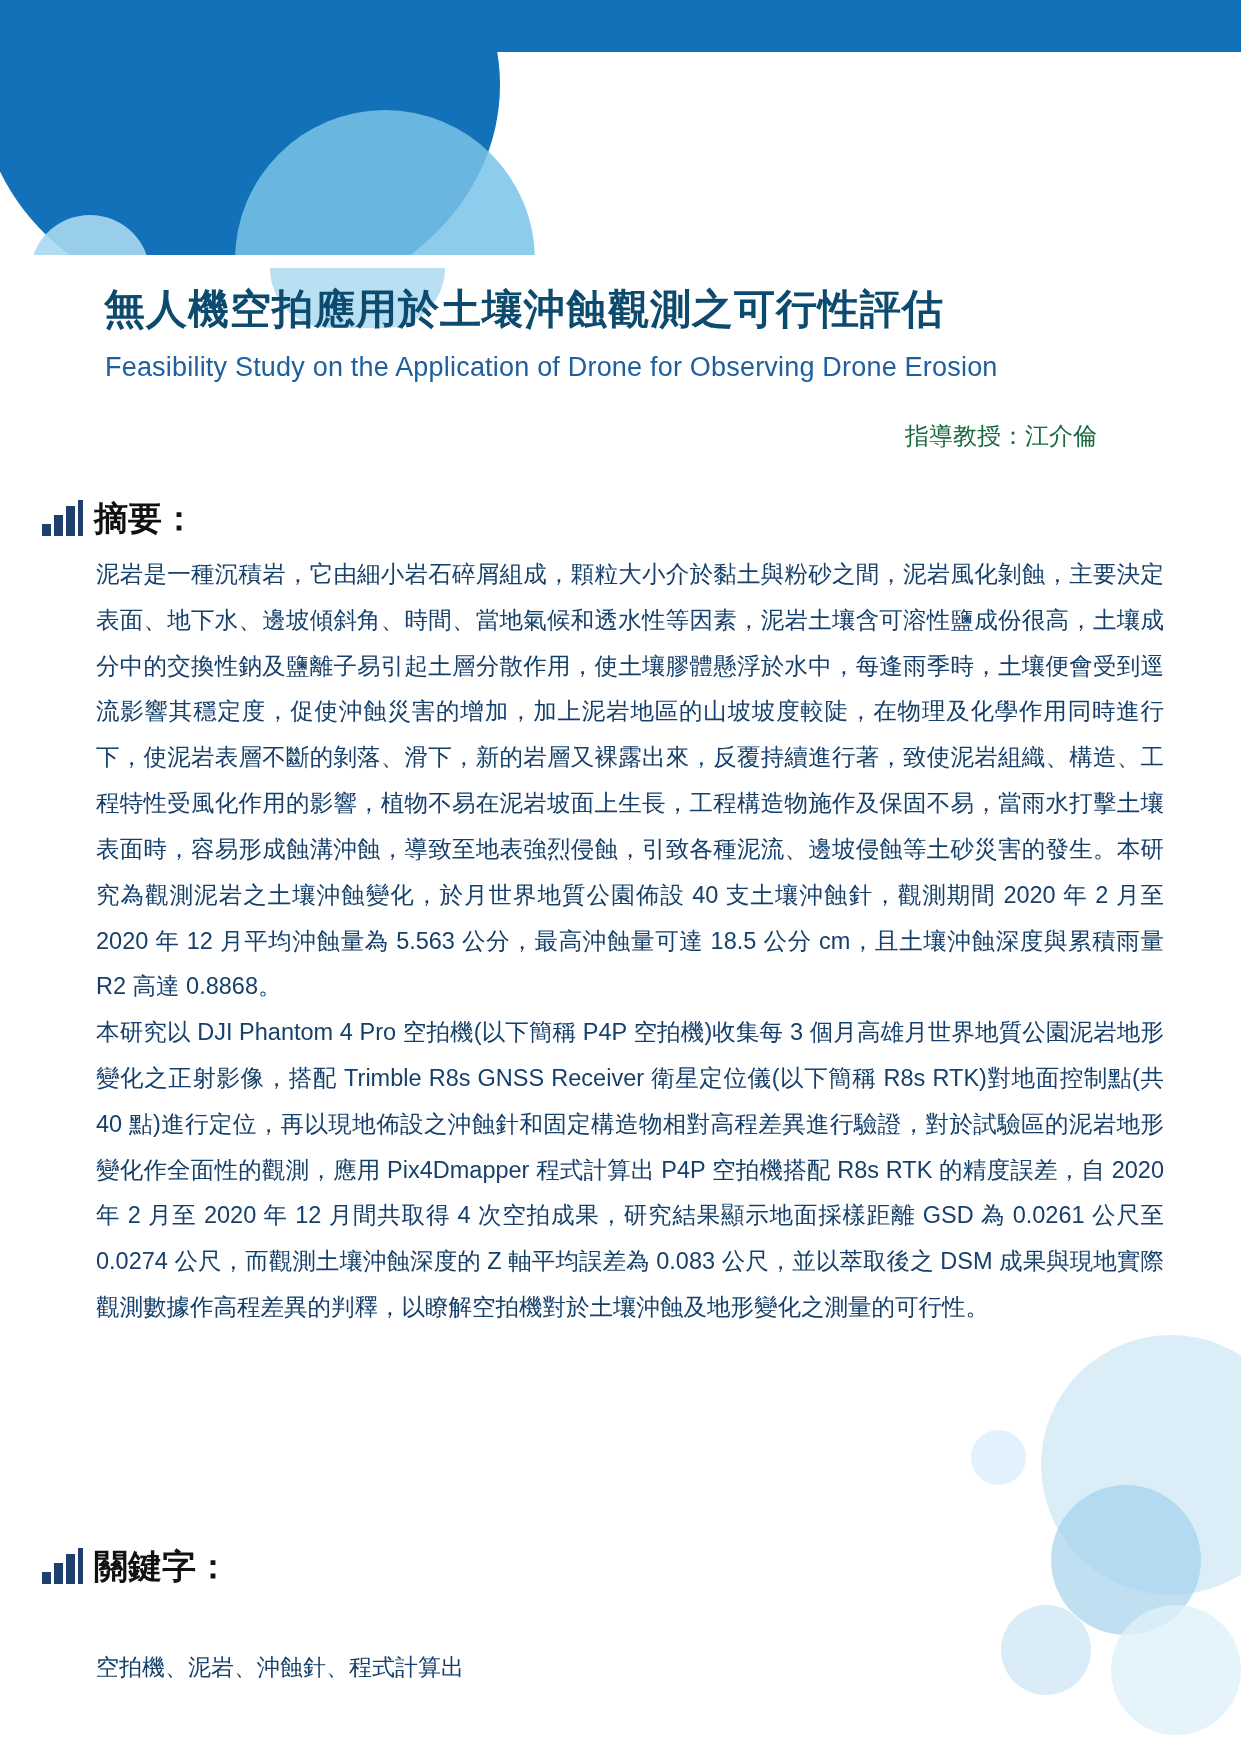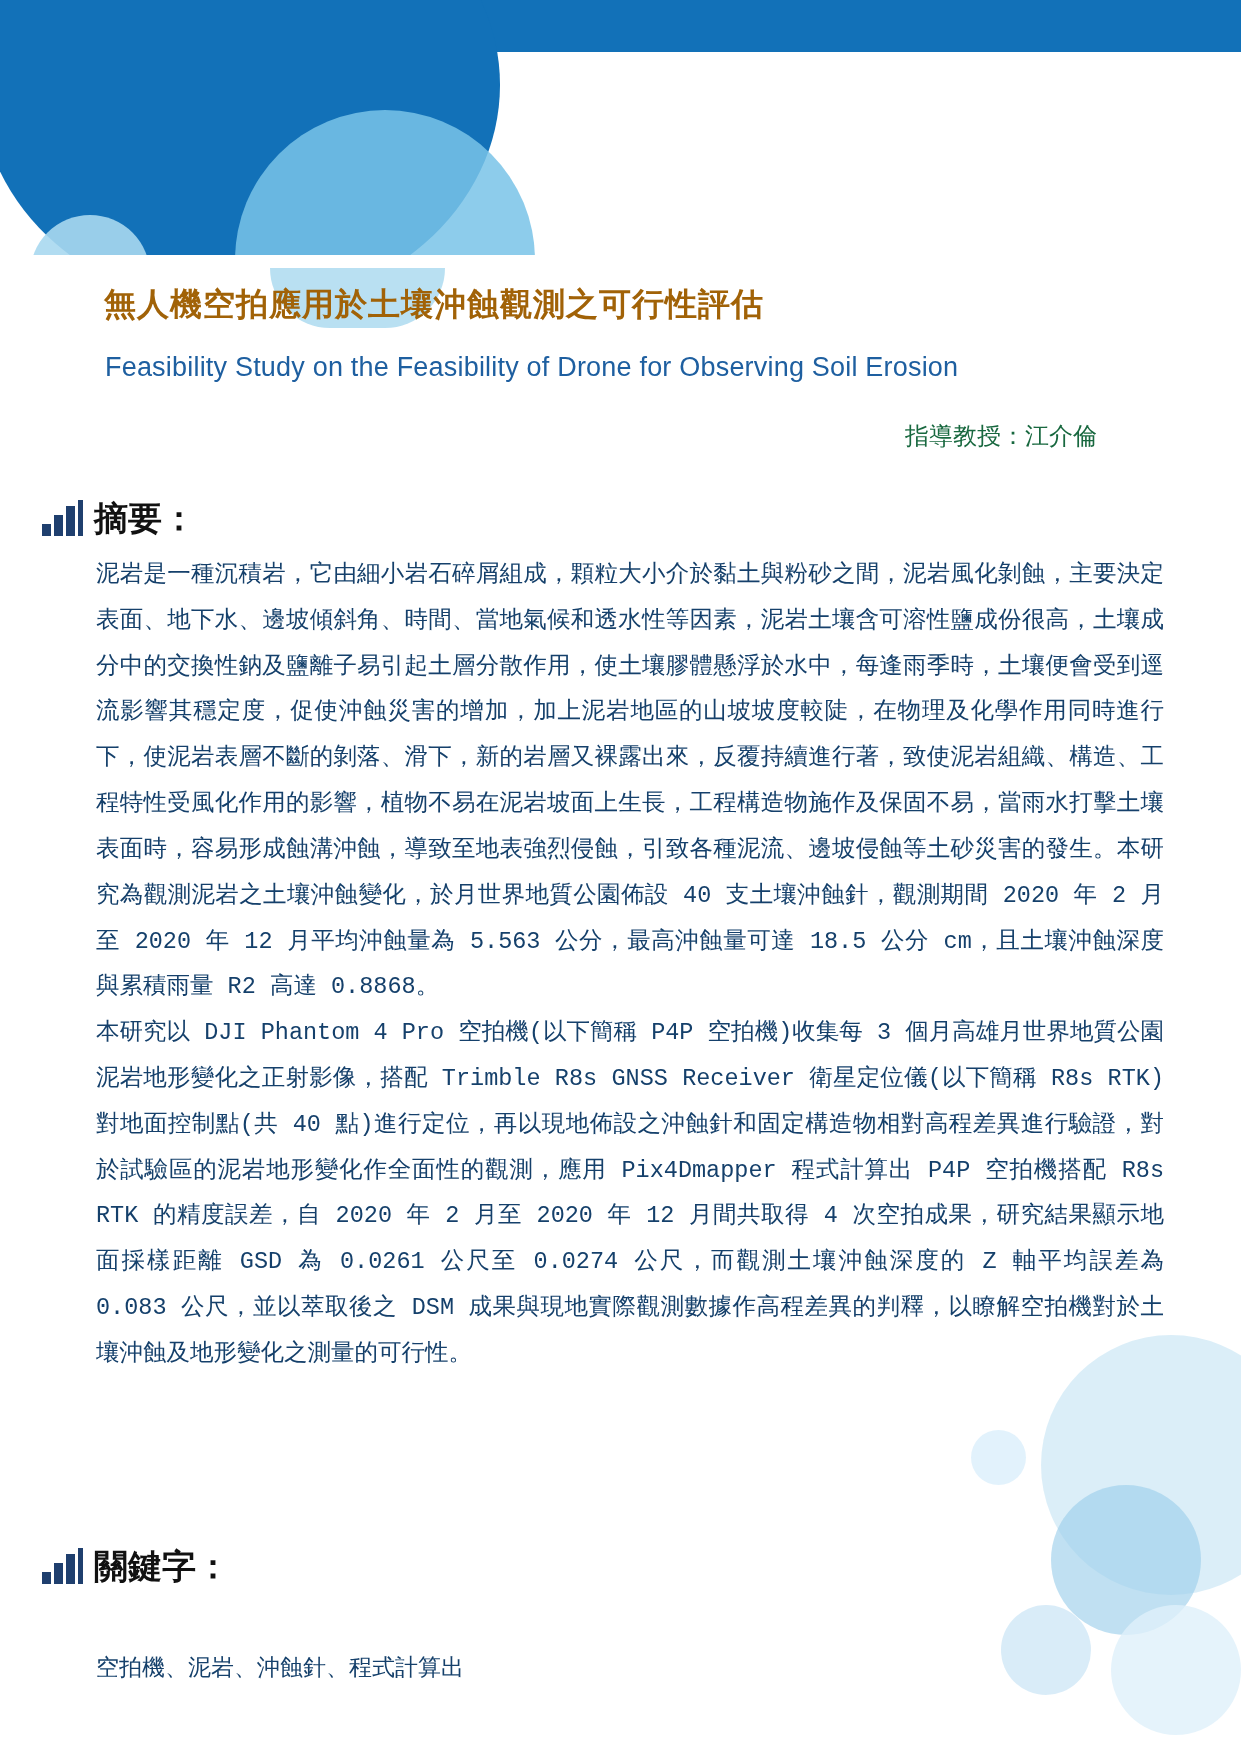--- a/index.html
+++ b/index.html
@@ -141,23 +141,23 @@
     top: 0;
     left: 0;
     width: 1241px;
   }
 
   .title-zh {
     position: absolute;
     top: 285px;
     left: 104px;
     width: 1060px;
-    font-size: 32px;
+    font-size: 41px;
     font-weight: bold;
-    color: #a16207;
+    color: #0c4a6e;
     letter-spacing: 1px;
     line-height: 1.2;
   }
   .title-en {
     position: absolute;
     top: 352px;
     left: 105px;
     width: 1060px;
     font-size: 27px;
     color: #1e5fa0;
@@ -228,21 +228,20 @@
   .abstract-body {
     position: absolute;
     top: 552px;
     left: 96px;
     width: 1068px;
     font-size: 23.5px;
     color: #15406b;
     line-height: 1.95;
     text-align: justify;
     text-justify: inter-ideograph;
-    font-family: Liberation Mono, monospace;
   }
   .abstract-body p {
     margin: 0;
     text-indent: 0;
   }
 
   .keyword-body {
     position: absolute;
     top: 1648px;
     left: 96px;
@@ -265,21 +264,21 @@
 
 <div class="bblob-1"></div>
 <div class="bblob-2"></div>
 <div class="bblob-3"></div>
 <div class="bblob-4"></div>
 <div class="bblob-5"></div>
 
 <div class="content">
 
   <div class="title-zh">無人機空拍應用於土壤沖蝕觀測之可行性評估</div>
-  <div class="title-en">Feasibility Study on the Feasibility of Drone for Observing Soil Erosion</div>
+  <div class="title-en">Feasibility Study on the Application of Drone for Observing Drone Erosion</div>
 
   <div class="authors">
     <span class="author-right">指導教授：江介倫</span>
   </div>
 
   <div class="section-head abstract-head">
     <span class="bars-icon">
         <i></i>
         <i></i>
         <i></i>

